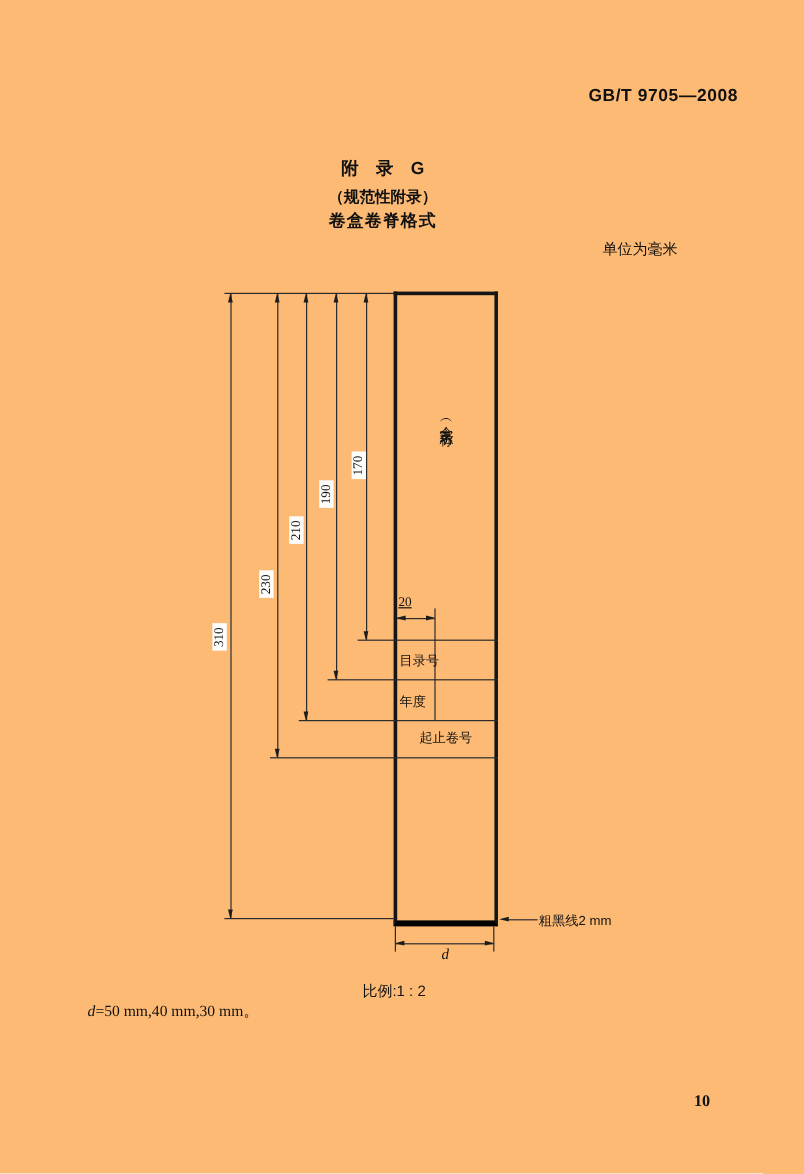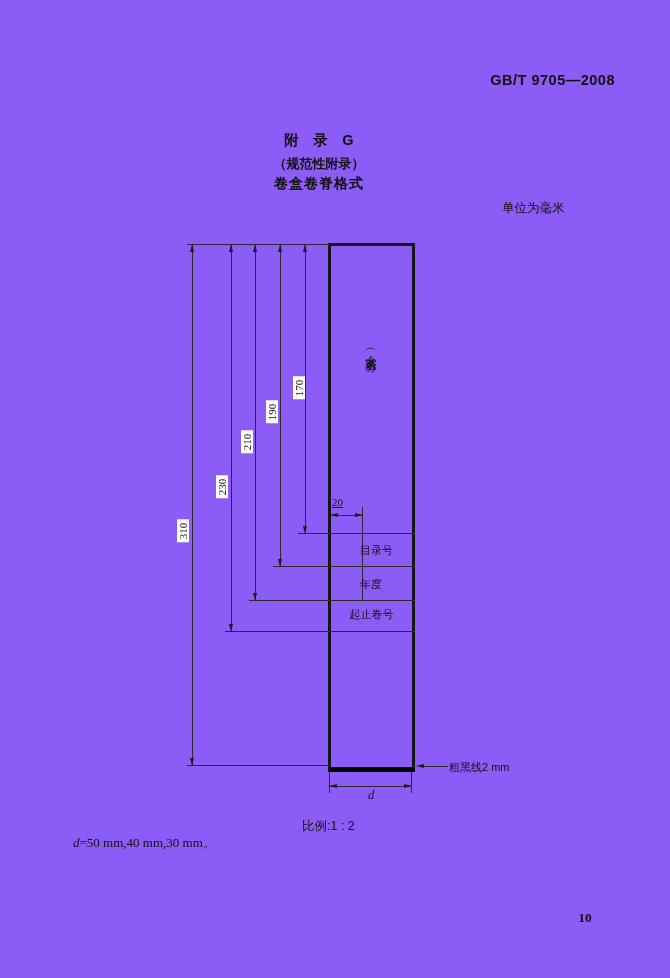--- a/index.html
+++ b/index.html
@@ -1,18 +1,18 @@
 <!DOCTYPE html>
 <html><head>
 <meta charset="utf-8">
 <style>
   html,body { margin:0; padding:0; background:#ffffff; }
   .page {
     position:relative; width:670px; height:978px;
-    background:#8b5cf6; overflow:hidden;
+    background:#fdba74; overflow:hidden;
     font-family:"Liberation Sans", sans-serif;
     color:#1c1c1c;
   }
 
   
   .doc-code {
     position:absolute; left:380px; top:72px; width:235px;
     text-align:right; font-size:14.5px; font-weight:bold;
     letter-spacing:0.5px; color:#111;
   }
@@ -57,21 +57,21 @@
     position:absolute; font-size:11px; color:#111;
     font-family:"Liberation Serif", serif;
     background:#fdfdfc; padding:0 3px; white-space:nowrap;
     transform:translate(-50%,-50%) rotate(-90deg);
   }
   .dim20-label {
     position:absolute; left:332px; top:496px; font-size:11px; color:#111;
     font-family:"Liberation Serif", serif;
     text-decoration:underline;
   }
-  .row-label { position:absolute; font-size:11px; color:#111; white-space:nowrap;margin-left:27px; }
+  .row-label { position:absolute; font-size:11px; color:#111; white-space:nowrap; }
   .row-label-center {
     position:absolute; left:328px; width:87px; text-align:center;
     font-size:11px; color:#111; white-space:nowrap;
   }
   .d-label {
     position:absolute; left:363px; top:788px; width:16px; text-align:center;
     font-size:12.5px; font-style:italic; color:#111;
     font-family:"Liberation Serif", serif;
   }
   .thick-note { position:absolute; left:449px; top:760px; font-size:11px; color:#111; white-space:nowrap; }

